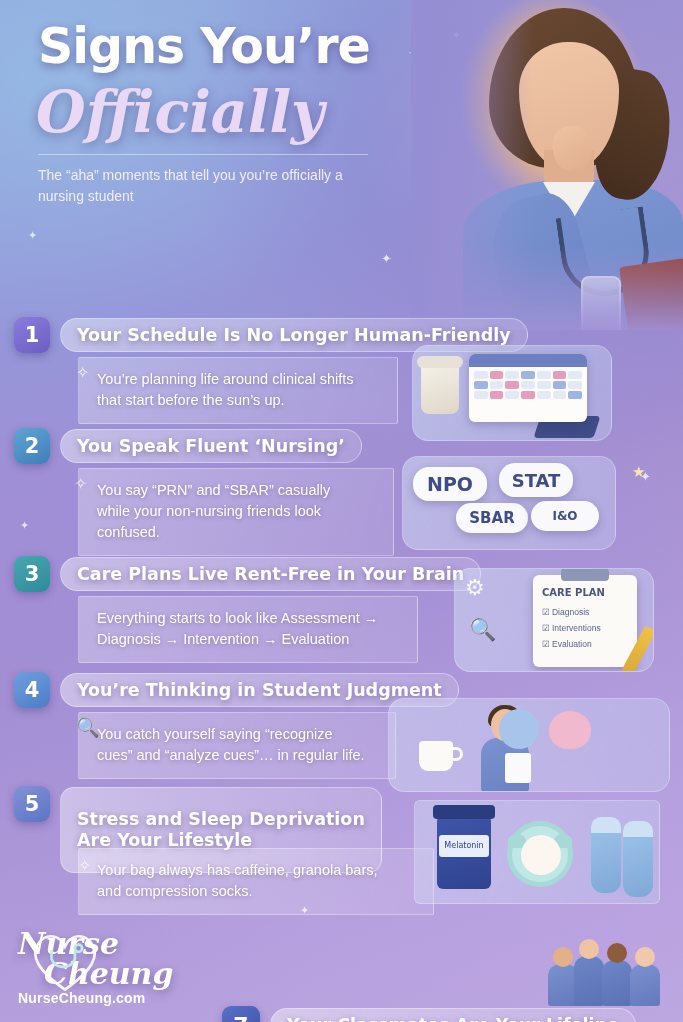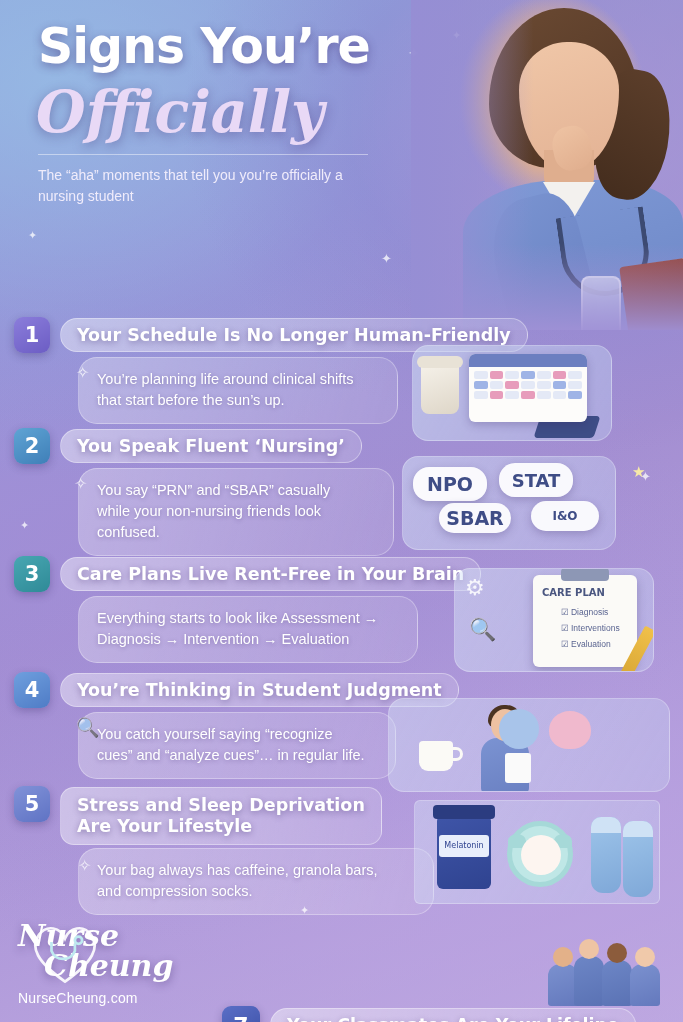--- a/index.html
+++ b/index.html
@@ -129,21 +129,21 @@
     border-radius: 17px;
     background: linear-gradient(100deg, rgba(255,255,255,0.42), rgba(255,255,255,0.14));
     border: 1px solid rgba(255,255,255,0.35);
     color: #ffffff; font-weight: bold; font-size: 17.5px;
     font-family: "DejaVu Sans", sans-serif;
     text-shadow: 0 2px 6px rgba(55,35,100,0.4);
     white-space: nowrap;
   }
   .body-card {
     position: absolute; left: 64px; top: 40px;
-    padding: 11px 28px 12px 18px; border-radius: 19px;
+    padding: 11px 28px 12px 18px; border-radius: 2px;
     background: linear-gradient(105deg, rgba(255,255,255,0.30), rgba(255,255,255,0.10));
     border: 1px solid rgba(255,255,255,0.3);
     color: #ffffff; font-size: 14.5px; line-height: 1.45;
     text-shadow: 0 1px 4px rgba(55,35,100,0.35);
   }
   .strip {
     position: absolute; right: 10px; border-radius: 16px; overflow: hidden;
     border: 1px solid rgba(255,255,255,0.25);
   }
 
@@ -158,21 +158,21 @@
   .cal-grid div.hl2 { background: #9fb4e6; }
   .cal-stand { position: absolute; left: 124px; top: 70px; width: 60px; height: 22px; background: #3e4d86; border-radius: 4px; transform: skewX(-18deg); }
 
   
   .bub { position: absolute; background: rgba(255,255,255,0.92); border-radius: 16px; display: flex; align-items: center; justify-content: center; color: #3f4d86; font-weight: bold; font-family: "DejaVu Sans", sans-serif; box-shadow: 0 3px 9px rgba(55,40,100,0.25); }
 
   
   .clip { position: absolute; left: 78px; top: 6px; width: 104px; height: 92px; background: #fbfaf7; border-radius: 6px; box-shadow: 0 4px 10px rgba(50,35,95,0.28); }
   .clip-top { position: absolute; left: 28px; top: -7px; width: 48px; height: 13px; background: #8d97b5; border-radius: 4px; }
   .clip-title { position: absolute; left: 9px; top: 12px; font-size: 10px; font-weight: bold; color: #4a5680; font-family: "DejaVu Sans", sans-serif; }
-  .clip-row { position: absolute; left: 9px; font-size: 8.5px; color: #5a6490; margin-left: 19px; }
+  .clip-row { position: absolute; left: 9px; font-size: 8.5px; color: #5a6490; }
   .pencil { position: absolute; left: 176px; top: 56px; width: 12px; height: 58px; background: linear-gradient(#f0c04a,#d8a634); transform: rotate(28deg); border-radius: 2px; }
 
   
   .nurse-mini { position: absolute; left: 88px; top: 6px; width: 56px; height: 88px; }
   .nm-head { position: absolute; left: 14px; top: 4px; width: 28px; height: 32px; background: #eec1a2; border-radius: 50%; }
   .nm-hair { position: absolute; left: 11px; top: 0px; width: 34px; height: 22px; background: #4b3322; border-radius: 16px 16px 6px 6px; }
   .nm-body { position: absolute; left: 4px; top: 33px; width: 48px; height: 56px; background: linear-gradient(160deg,#7b93d2,#6a80c2); border-radius: 16px 16px 6px 6px; }
   .nm-chart { position: absolute; left: 28px; top: 48px; width: 26px; height: 30px; background: #fafafa; border-radius: 3px; }
   .mug { position: absolute; left: 30px; top: 42px; width: 34px; height: 30px; background: #fbfaf6; border-radius: 4px 4px 9px 9px; }
   .mug-ear { position: absolute; left: 62px; top: 48px; width: 12px; height: 14px; border: 3px solid #fbfaf6; border-left: none; border-radius: 0 8px 8px 0; }
@@ -187,21 +187,21 @@
   .clock-face { position: absolute; left: 9px; top: 9px; width: 40px; height: 40px; background: #fdf5f0; border-radius: 50%; }
   .bell { position: absolute; top: 8px; width: 18px; height: 14px; background: #a6d9d8; border-radius: 50% 50% 0 0; }
   .sock { position: absolute; width: 30px; height: 76px; background: linear-gradient(160deg,#9ec5ea,#7fa8d8); border-radius: 10px 10px 12px 12px; }
   .sock-top { position: absolute; top: 0; left: 0; right: 0; height: 16px; background: #cfe2f5; border-radius: 10px 10px 0 0; }
 
   
   .logo-wrap { position: absolute; left: 18px; bottom: 16px; width: 200px; z-index: 6; }
   .logo-heart { position: absolute; left: 6px; top: -6px; width: 82px; height: 72px; }
   .logo-name { font-family: "DejaVu Serif", serif; font-style: italic; font-weight: bold; font-size: 30px; color: #ffffff; line-height: 0.98; text-shadow: 0 3px 9px rgba(55,35,100,0.4); }
   .logo-name .l2 { margin-left: 26px; display: block; }
-  .logo-url { margin-top: 10px; font-size: 14px; color: #ffffff; font-weight: normal; letter-spacing: 0.2px; }
+  .logo-url { margin-top: 2px; font-size: 14px; color: #ffffff; font-weight: bold; letter-spacing: 0.2px; }
 
   .foot-item { position: absolute; left: 222px; bottom: 16px; width: 450px; }
   .foot-people { position: absolute; right: 6px; bottom: 0; width: 118px; height: 72px; }
   .fp { position: absolute; bottom: 0; width: 30px; height: 46px; background: linear-gradient(160deg,#6d86c6,#5a72b4); border-radius: 12px 12px 3px 3px; }
   .fp i { position: absolute; left: 5px; top: -17px; width: 20px; height: 20px; border-radius: 50%; display: block; }
 </style>
 </head>
 <body>
 
 <div class="poster">
@@ -275,21 +275,21 @@
     </div>
     <span class="sparkle" style="left:62px;top:48px;font-size:16px;color:rgba(255,255,255,0.8);">✧</span>
   </div>
 
   <div class="item" style="top:428px;">
     <div class="num" style="background:linear-gradient(150deg,#5fa4d4,#3f7fb8);">2</div>
     <div class="head-pill">You Speak Fluent ‘Nursing’</div>
     <div class="body-card" style="width:316px;">You say “PRN” and “SBAR” casually while your non-nursing friends look confused.</div>
     <div class="strip" style="left:388px;top:28px;width:214px;height:94px;background:linear-gradient(120deg,rgba(214,228,248,0.5),rgba(196,208,242,0.38));">
       <div class="bub" style="left:10px;top:10px;width:74px;height:34px;font-size:19px;">NPO</div>
-      <div class="bub" style="left:36px;top:46px;width:72px;height:30px;font-size:19px;">SBAR</div>
+      <div class="bub" style="left:53px;top:46px;width:72px;height:30px;font-size:15px;">SBAR</div>
       <div class="bub" style="left:96px;top:6px;width:74px;height:34px;font-size:18px;">STAT</div>
       <div class="bub" style="left:128px;top:44px;width:68px;height:30px;font-size:12px;">I&amp;O</div>
     </div>
     <span class="sparkle" style="left:60px;top:48px;font-size:16px;">✧</span>
     <span class="sparkle" style="left:618px;top:36px;font-size:15px;color:#f7e9a8;">★</span>
   </div>
 
   <div class="item" style="top:556px;">
     <div class="num" style="background:linear-gradient(150deg,#48a7b2,#2f8a97);">3</div>
     <div class="head-pill">Care Plans Live Rent-Free in Your Brain</div>
@@ -322,21 +322,21 @@
         <div class="nm-chart"></div>
       </div>
       <div class="faces-circle"></div>
       <div class="brain"></div>
     </div>
     <span class="sparkle" style="left:62px;top:46px;font-size:19px;">🔍</span>
   </div>
 
   <div class="item" style="top:786px;">
     <div class="num" style="background:linear-gradient(150deg,#8192d8,#5f73c4);">5</div>
-    <div class="head-pill" style="height:auto;padding:7px 16px;display:block;line-height:1.2;border-radius:14px;">
+    <div class="head-pill" style="height:auto;padding:21px 16px;display:block;line-height:1.2;border-radius:14px;">
       <span>Stress and Sleep Deprivation</span><br>
       <span>Are Your Lifestyle</span>
     </div>
     <div class="body-card" style="top:62px;width:356px;">Your bag always has caffeine, granola bars, and compression socks.</div>
     <div class="strip" style="left:400px;top:14px;width:246px;height:104px;background:linear-gradient(120deg,rgba(216,228,248,0.42),rgba(198,210,242,0.32));border-radius:6px;">
       <div class="pillbottle"></div>
       <div class="pb-cap"></div>
       <div class="pb-label">Melatonin</div>
       <div class="clock">
         <div class="bell" style="left:-4px;"></div>

